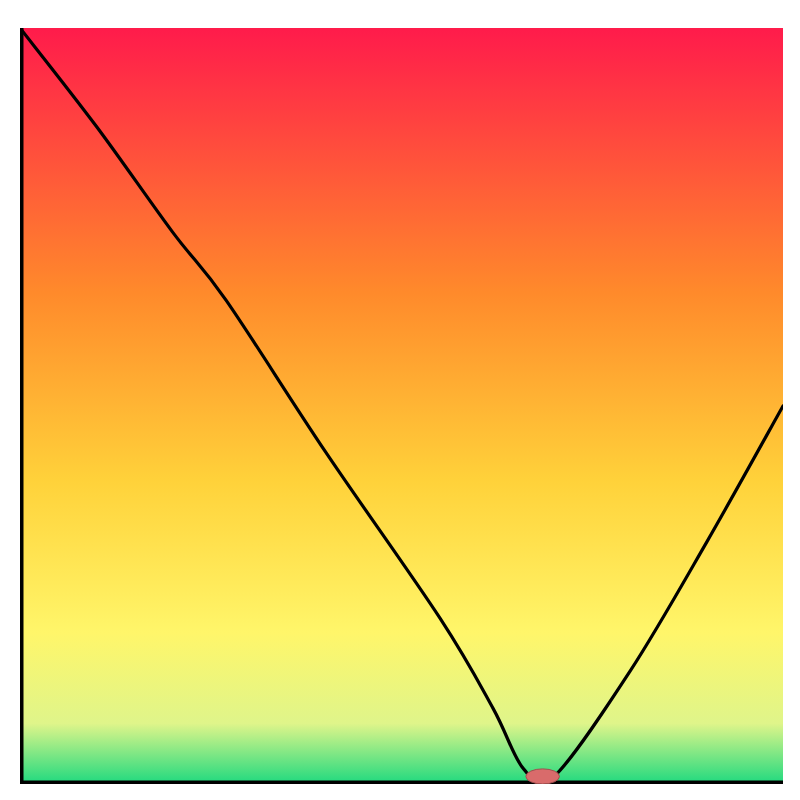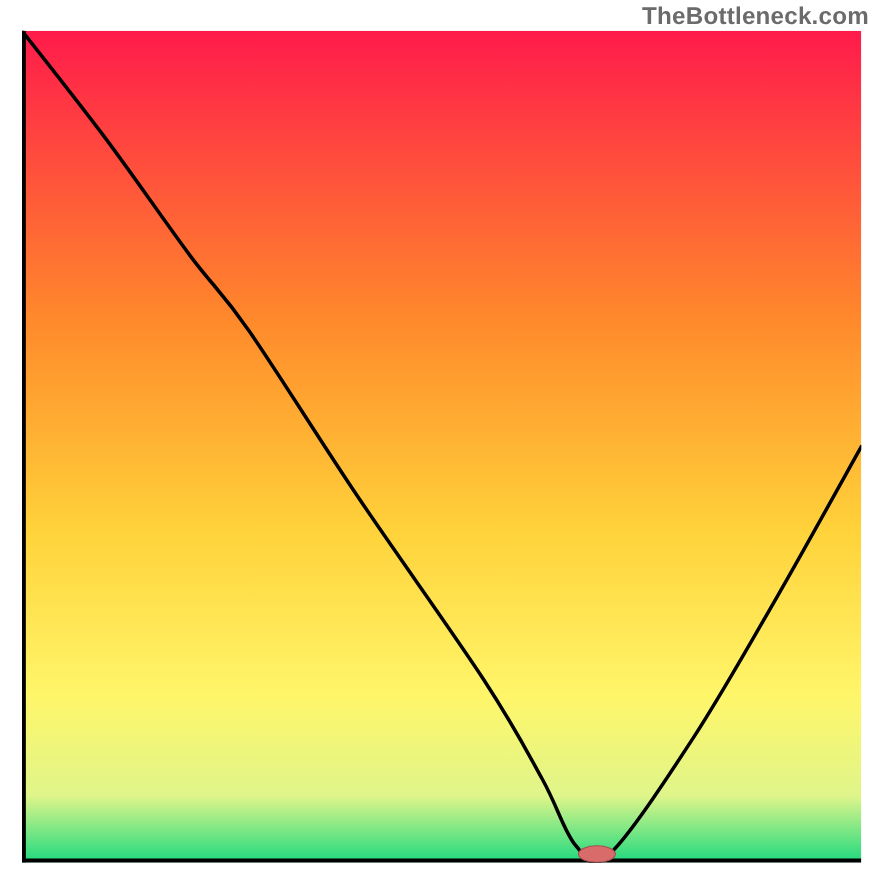--- a/index.html
+++ b/index.html
@@ -32,21 +32,20 @@
     height: 756px;  
     box-sizing: border-box;
   }
   svg { display: block; }
 </style>
 </head>
 <body>
 
 <div class="wrap">
 
-  <div class="watermark">TheBottleneck.com</div>
 
   <div class="plot">
     <svg id="chart-svg" width="763" height="756" viewBox="0 0 763 756">
       <defs>
         <linearGradient id="bg-grad" x1="0" y1="0" x2="0" y2="1">
           <stop id="g0" offset="0%" stop-color="#ff1b4b"></stop>
           <stop id="g1" offset="35%" stop-color="#ff8a2b"></stop>
           <stop id="g2" offset="60%" stop-color="#ffd23a"></stop>
           <stop id="g3" offset="80%" stop-color="#fff66a"></stop>
           <stop id="g4" offset="92%" stop-color="#dff58a"></stop>

